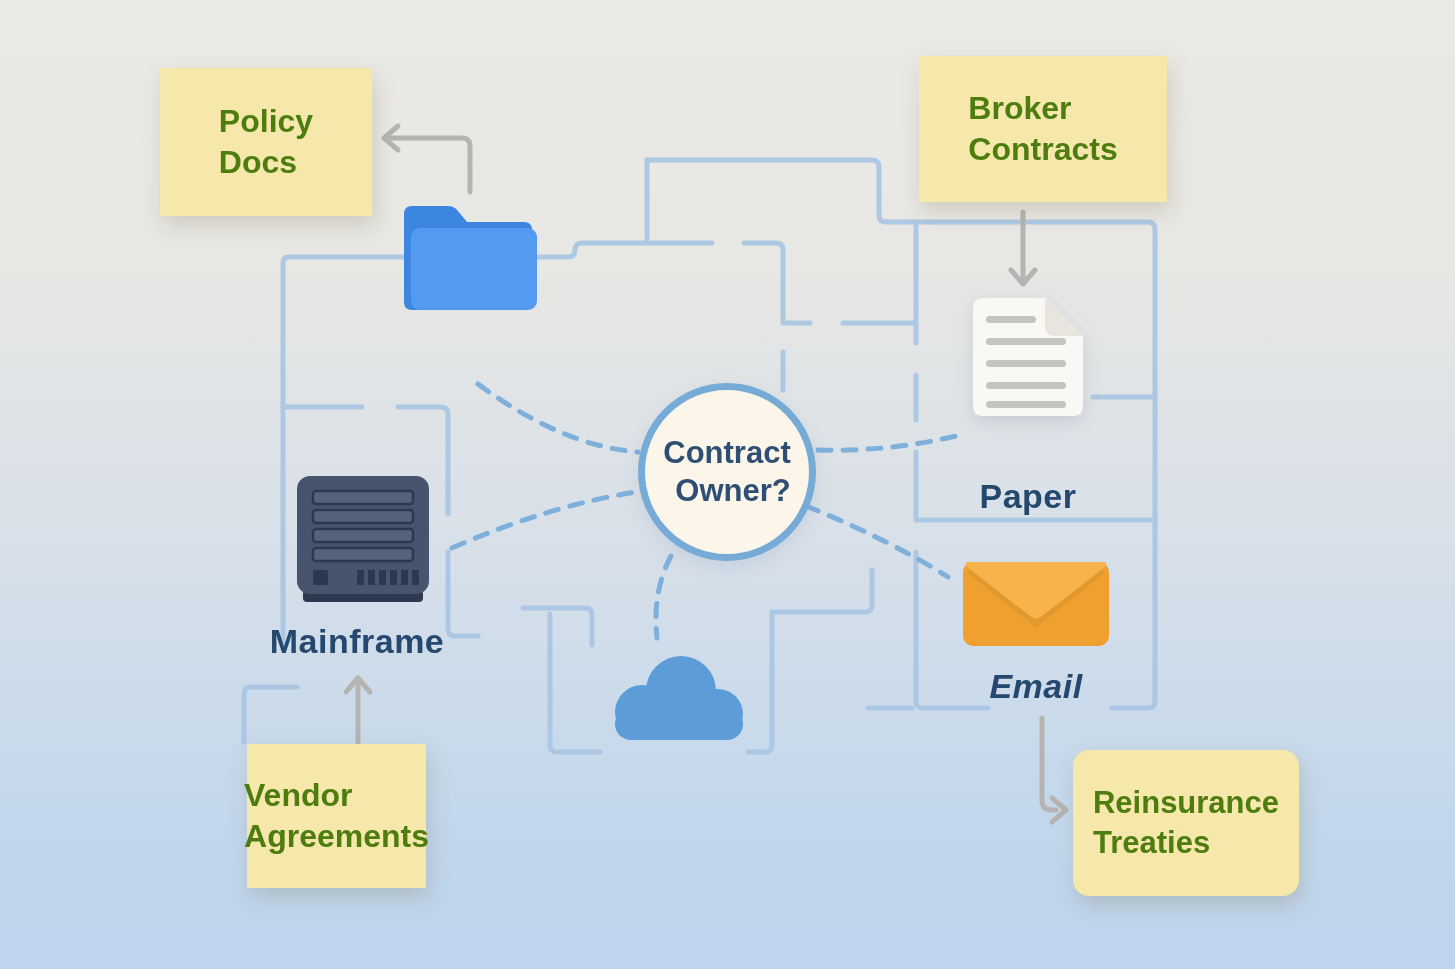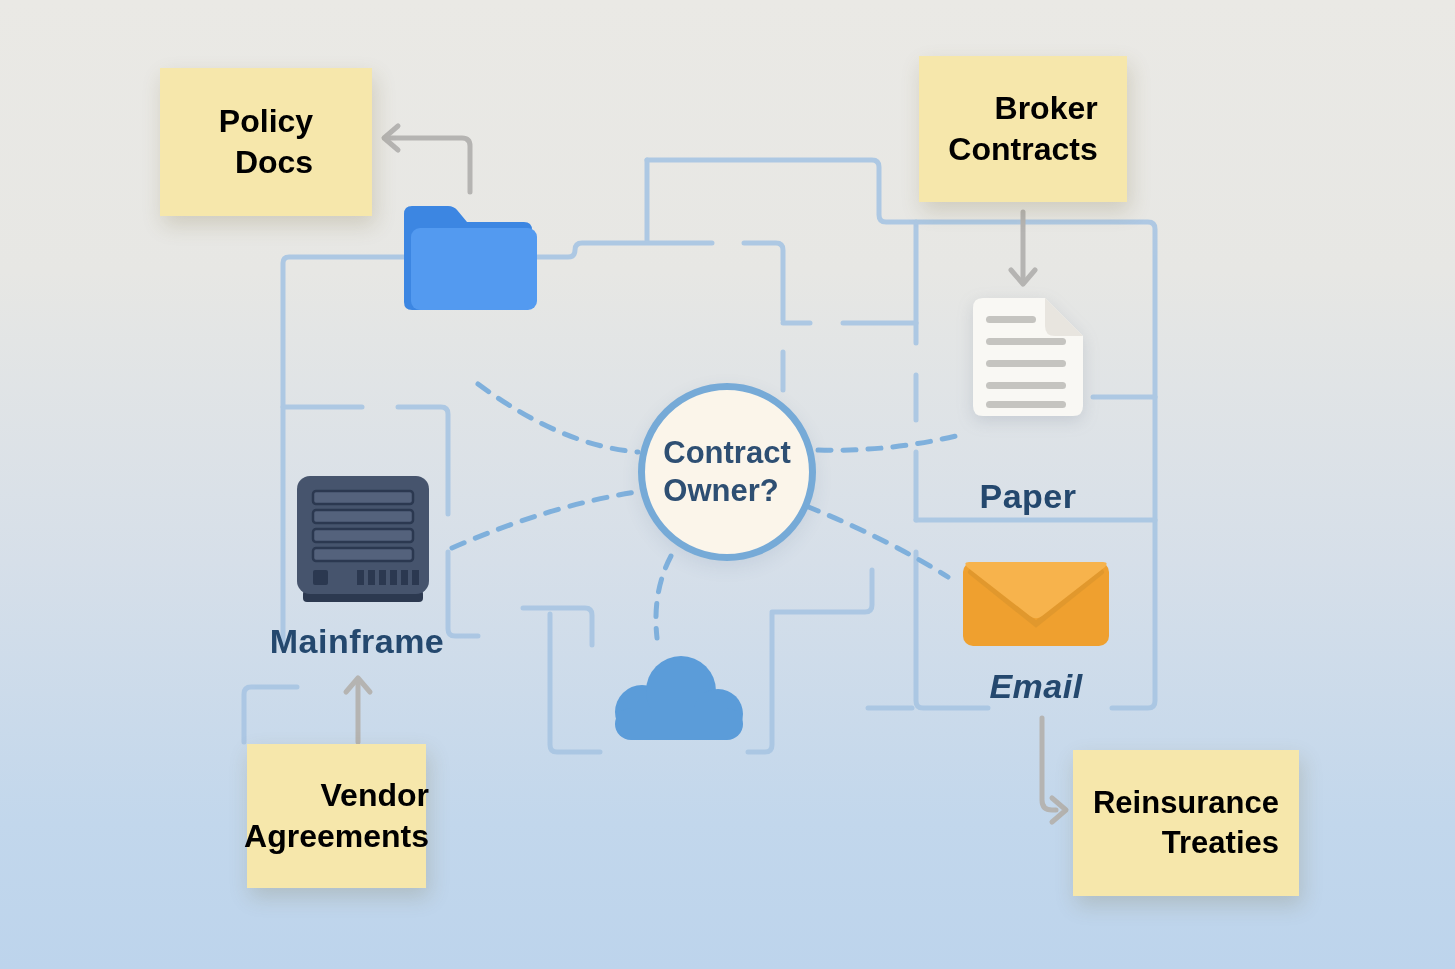--- a/index.html
+++ b/index.html
@@ -10,29 +10,29 @@
   }
   .layer{position:absolute;left:0;top:0;width:1455px;height:969px;}
   svg.layer{pointer-events:none;}
   .icon{position:absolute;}
   .node-label{
     position:absolute;text-align:center;font-weight:700;font-size:34px;
     color:#24486e;letter-spacing:.5px;
   }
   .sticky{
     position:absolute;display:flex;align-items:center;justify-content:center;
-    background:#f6e7ab;color:#000000;font-weight:700;font-size:32px;
-    text-align:right;line-height:1.28;white-space:pre-line;
+    background:#f6e7ab;color:#4d7c0f;font-weight:700;font-size:32px;
+    text-align:left;line-height:1.28;white-space:pre-line;
     box-shadow:3px 9px 20px rgba(110,95,40,.20);
   }
   .center-circle{
     position:absolute;left:638px;top:383px;width:178px;height:178px;
     box-sizing:border-box;border:7px solid #76aad7;border-radius:50%;
     background:#fbf5ea;display:flex;align-items:center;justify-content:center;
-    text-align:left;font-weight:600;font-size:31px;line-height:1.22;
+    text-align:right;font-weight:600;font-size:31px;line-height:1.22;
     color:#2e4f73;white-space:pre-line;
     box-shadow:0 6px 18px rgba(60,90,130,.10);
   }
 </style>
 </head>
 <body>
 
 <div class="stage">
 
   <svg class="layer" viewBox="0 0 1455 969">
@@ -154,22 +154,22 @@
     </svg>
   </div>
   <div class="node-label" style="left:941px;top:667px;width:190px;font-style:italic;">Email</div>
 
   <div class="center-circle">Contract
 Owner?</div>
 
   <div class="sticky" style="left:160px;top:68px;width:212px;height:148px;">Policy
 Docs</div>
 
-  <div class="sticky" style="left:919px;top:56px;width:208px;height:146px;">Broker
+  <div class="sticky" style="left:919px;top:56px;width:248px;height:146px;">Broker
 Contracts</div>
 
   <div class="sticky" style="left:247px;top:744px;width:179px;height:144px;">Vendor
 Agreements</div>
 
-  <div class="sticky" style="left:1073px;top:750px;width:226px;height:146px;font-size:31px;">Reinsurance
+  <div class="sticky" style="left:1073px;top:750px;width:226px;height:146px;font-size:31px;border-radius:16px;">Reinsurance
 Treaties</div>
 
 </div>
 
 </body></html>

